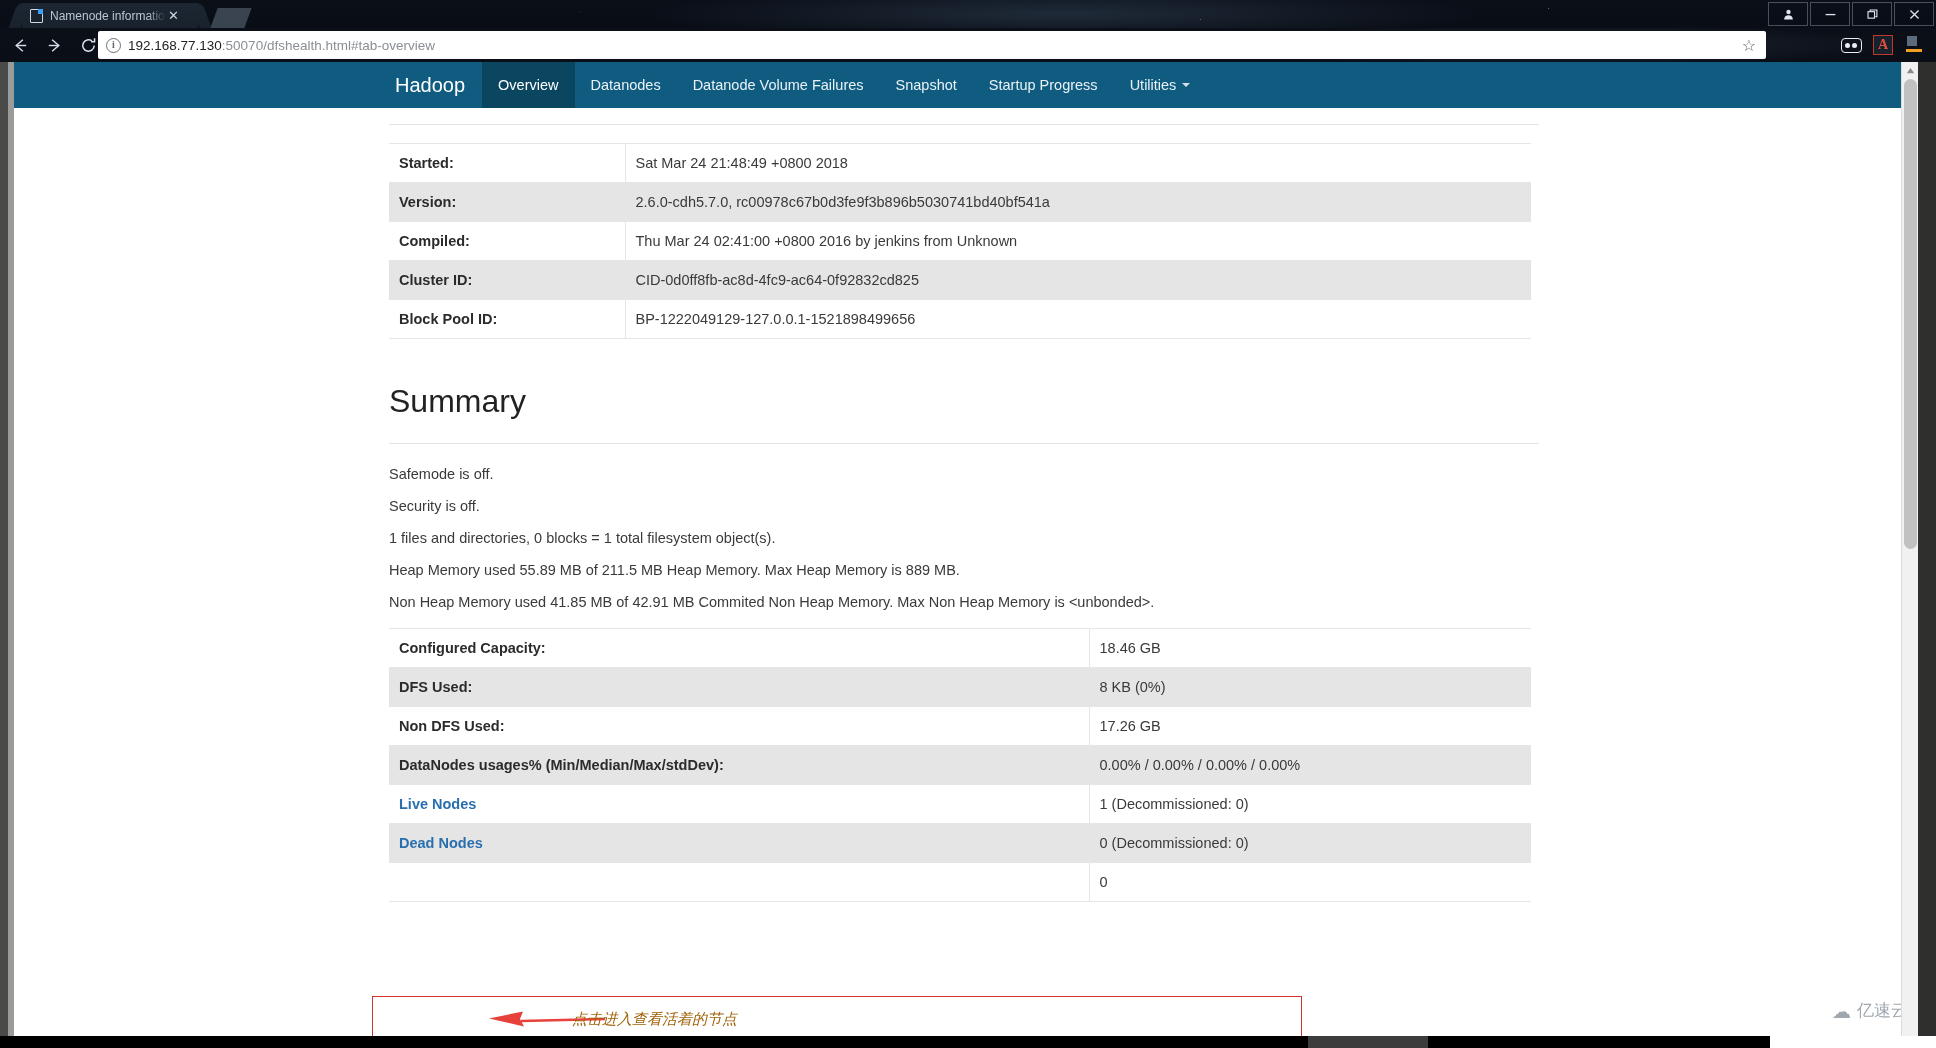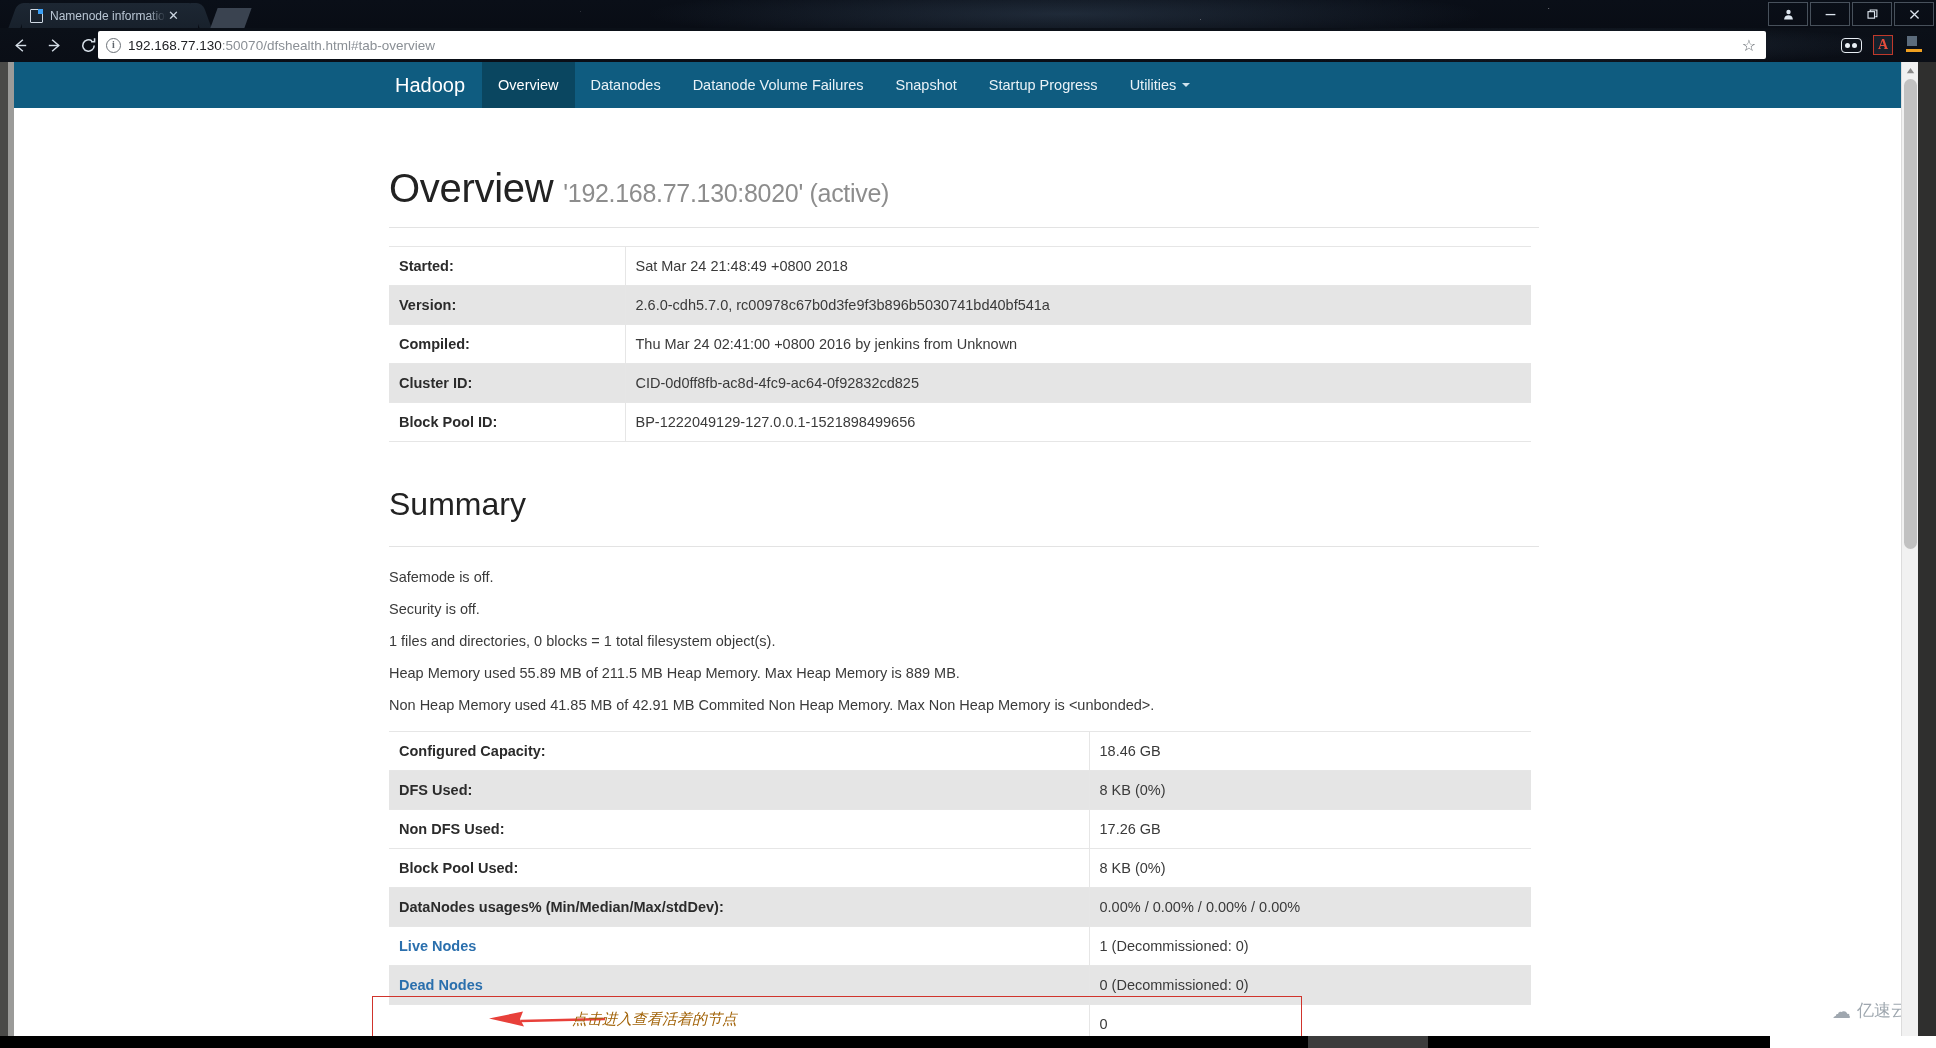--- a/index.html
+++ b/index.html
@@ -355,23 +355,20 @@
       <a class="nav-item">Snapshot</a>
       <a class="nav-item">Startup Progress</a>
       <a class="nav-item">
           <span>Utilities</span>
           <span class="caret"></span>
         </a>
     </div>
 
     <div id="content">
 
-      <h1 class="page-heading">
-        <span>Overview</span><small>'192.168.77.130:8020' (active)</small>
-      </h1>
       <hr id="overview-rule">
 
       <table id="info-table" class="dfs-table">
         <tbody>
           <tr>
             <td class="key">Started:</td>
             <td class="val">Sat Mar 24 21:48:49 +0800 2018</td>
           </tr>
           <tr class="striped">
             <td class="key">Version:</td>
@@ -409,24 +406,20 @@
             <td class="val">18.46 GB</td>
           </tr>
           <tr class="striped">
             <td class="key">DFS Used:</td>
             <td class="val">8 KB (0%)</td>
           </tr>
           <tr>
             <td class="key">Non DFS Used:</td>
             <td class="val">17.26 GB</td>
           </tr>
-          <tr>
-            <td class="key">Block Pool Used:</td>
-            <td class="val">8 KB (0%)</td>
-          </tr>
           <tr class="striped">
             <td class="key">DataNodes usages% (Min/Median/Max/stdDev):</td>
             <td class="val">0.00% / 0.00% / 0.00% / 0.00%</td>
           </tr>
           <tr>
             <td class="key"><a class="blue-link">Live Nodes</a></td>
             <td class="val">1 (Decommissioned: 0)</td>
           </tr>
           <tr class="striped">
             <td class="key"><a class="blue-link">Dead Nodes</a></td>

